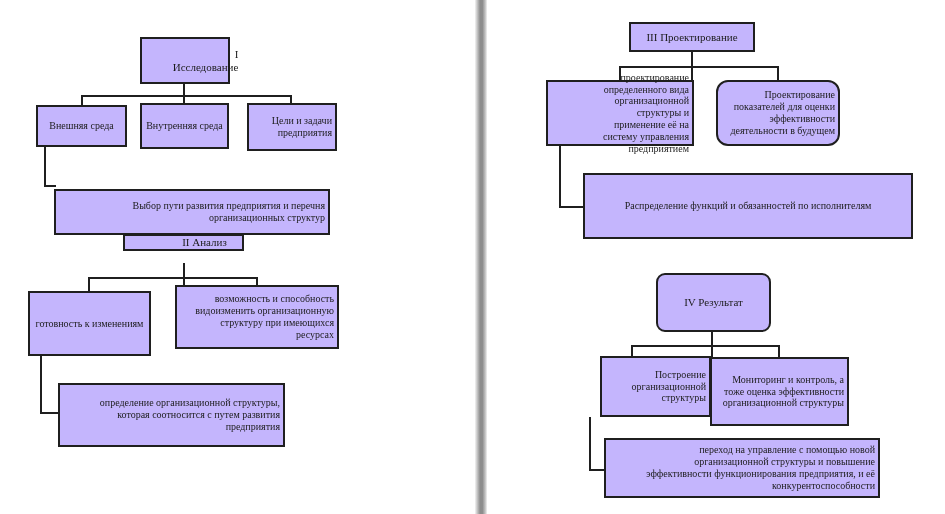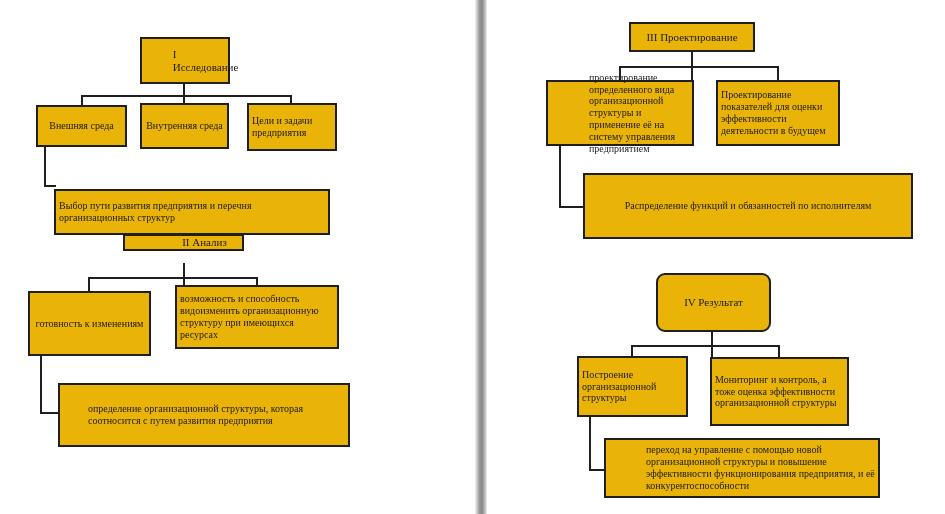--- a/index.html
+++ b/index.html
@@ -10,26 +10,26 @@
   #canvas{
     position:relative;
     width:945px;height:514px;
     background:#ffffff;
     overflow:hidden;
   }
   .box{
     position:absolute;
     box-sizing:border-box;
     border:2px solid #1f1f1f;
-    background:#eab308;
+    background:#c4b5fd;
     color:#1c1c1c;
     display:flex;
     align-items:center;
     justify-content:center;
-    text-align:left;
+    text-align:right;
     font-size:10px;
     line-height:1.18;
     padding:1px 3px;
   }
   .stage-title{font-size:11px;}
   .conn{
     position:absolute;
     background:#1f1f1f;
   }
   #divider{
@@ -42,31 +42,31 @@
   #b-stage1{left:140px;top:37px;width:90px;height:47px;padding-left:44px;}
   #b-ext-env{left:36px;top:105px;width:91px;height:42px;}
   #b-int-env{left:140px;top:103px;width:89px;height:46px;}
   #b-goals{left:247px;top:103px;width:90px;height:48px;}
   #b-outcome1{left:54px;top:161px;width:276px;height:46px;margin-top:28px;}
 
   
   #b-stage2{left:123px;top:234px;width:121px;height:17px;padding-left:45px;}
   #b-readiness{left:28px;top:291px;width:123px;height:65px;}
   #b-ability{left:175px;top:285px;width:164px;height:64px;}
-  #b-outcome2{left:58px;top:383px;width:292px;height:64px;padding-left:28px;}
+  #b-outcome2{left:58px;top:383px;width:227px;height:64px;padding-left:28px;}
 
   
   #b-stage3{left:629px;top:22px;width:126px;height:30px;}
   #b-design1{left:546px;top:80px;width:148px;height:66px;padding-left:41px;}
-  #b-design2{left:716px;top:80px;width:124px;height:66px;}
+  #b-design2{left:716px;top:80px;width:124px;height:66px;border-radius:12px;}
   #b-outcome3{left:583px;top:173px;width:330px;height:66px;}
 
   
   #b-stage4{left:656px;top:273px;width:115px;height:59px;border-radius:9px;}
-  #b-building{left:577px;top:356px;width:111px;height:61px;}
+  #b-building{left:600px;top:356px;width:111px;height:61px;}
   #b-monitoring{left:710px;top:357px;width:139px;height:69px;}
   #b-outcome4{left:604px;top:438px;width:276px;height:60px;padding-left:40px;}
 
   
   #c1-stem{left:183px;top:84px;width:2px;height:19px;}
   #c1-h{left:81px;top:95px;width:211px;height:2px;}
   #c1-dl{left:81px;top:95px;width:2px;height:10px;}
   #c1-dr{left:290px;top:95px;width:2px;height:8px;}
   #c1-ev{left:44px;top:147px;width:2px;height:40px;}
   #c1-eh{left:44px;top:185px;width:12px;height:2px;}

